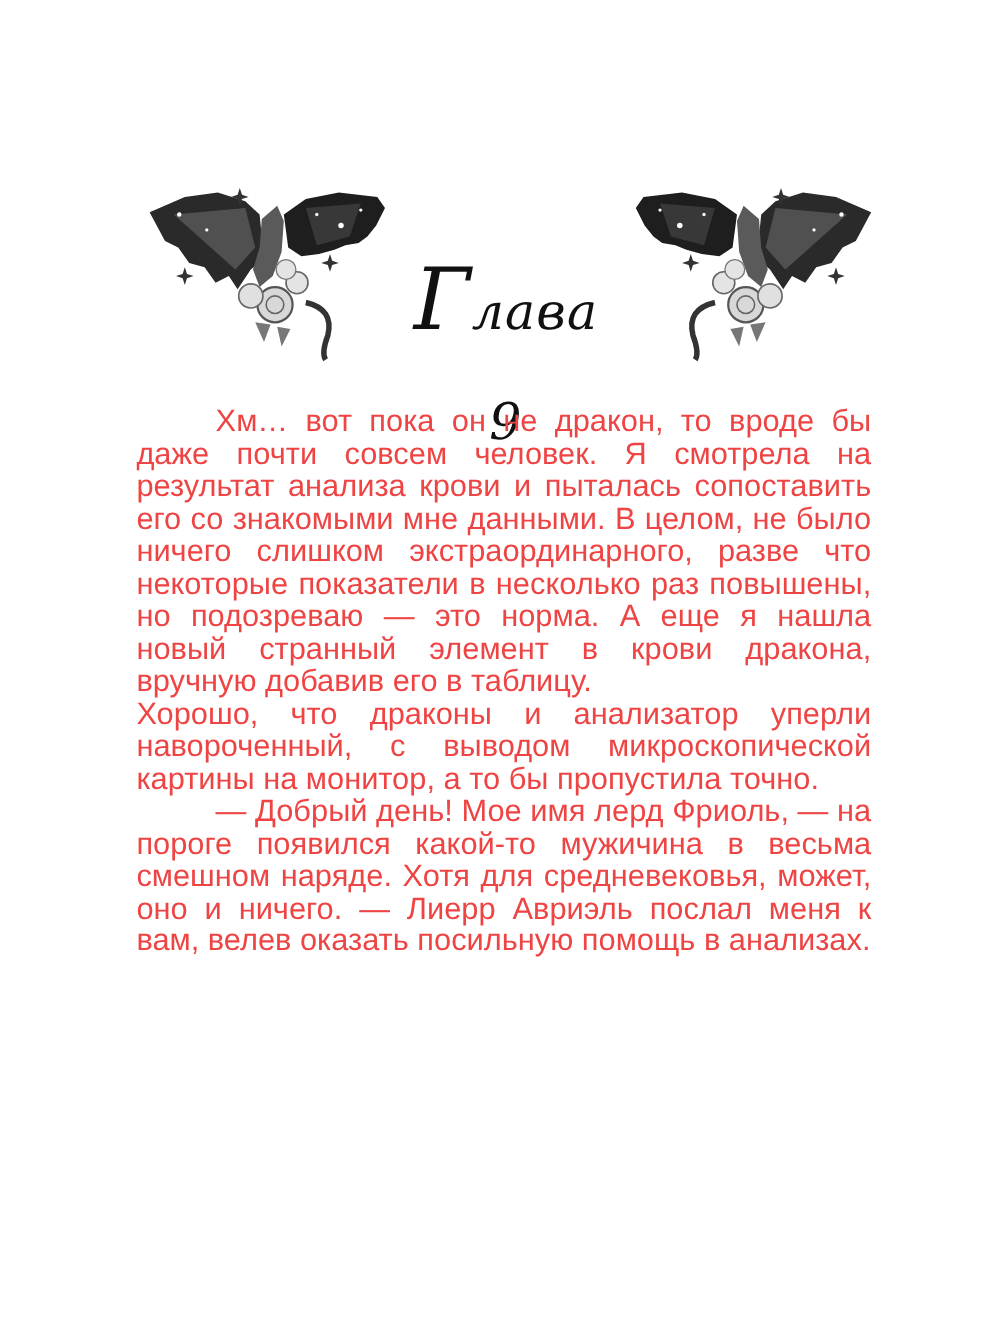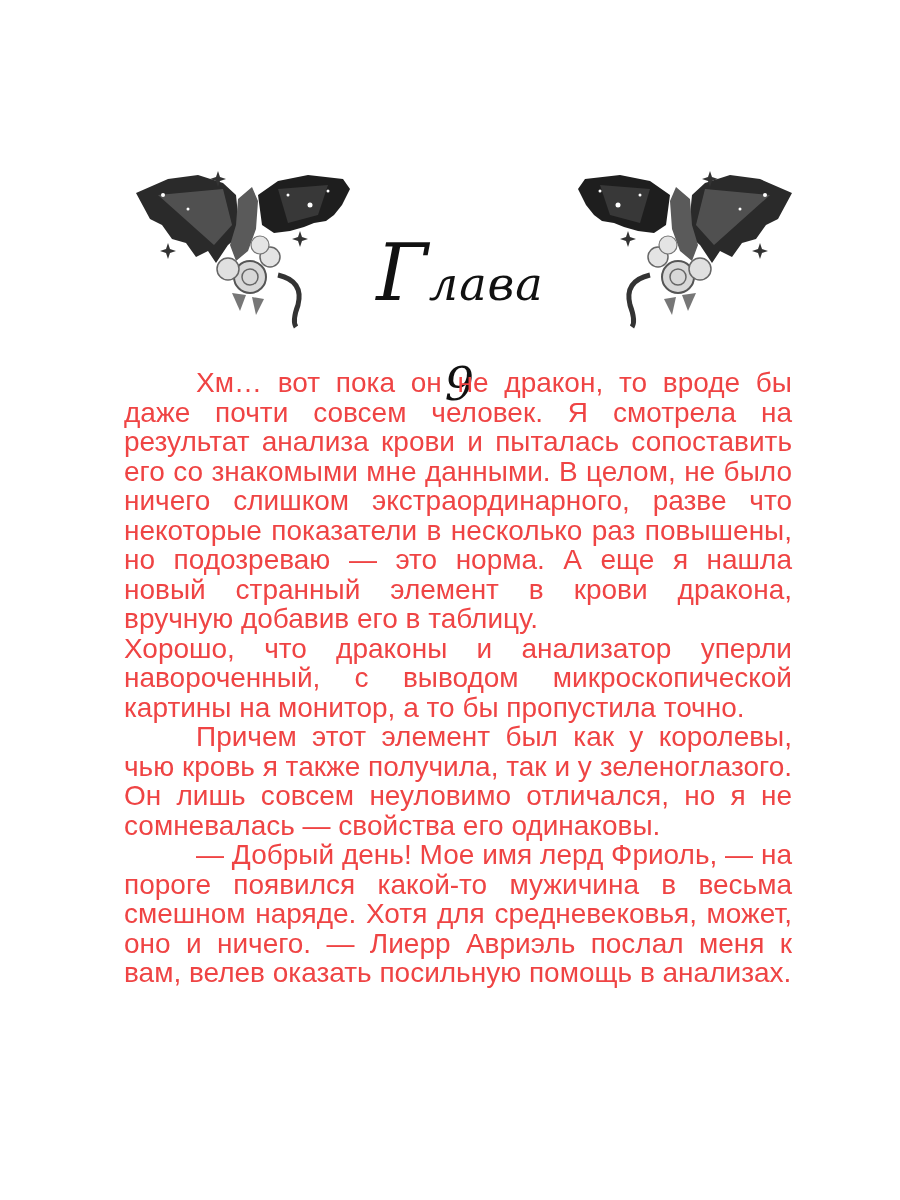--- a/index.html
+++ b/index.html
@@ -95,17 +95,16 @@
           <circle cx="182" cy="40" r="2.5"></circle>
           <circle cx="200" cy="26" r="1.5"></circle>
           <circle cx="160" cy="30" r="1.5"></circle>
       </g>
     </svg>
   </div>
 
   <div class="text">
     <p>Хм… вот пока он не дракон, то вроде бы даже почти совсем человек. Я смотрела на результат анализа крови и пыталась сопоставить его со знакомыми мне данными. В целом, не было ничего слишком экстраординарного, разве что некоторые показатели в несколько раз повышены, но подозреваю — это норма. А еще я нашла новый странный элемент в крови дракона, вручную добавив его в таблицу.</p>
     <p class="noindent">Хорошо, что драконы и анализатор уперли навороченный, с выводом микроскопической картины на монитор, а то бы пропустила точно.</p>
-    <p>Причем этот элемент был как у королевы, чью кровь я также получила, так и у зеленоглазого. Он лишь совсем неуловимо отличался, но я не сомневалась — свойства его одинаковы.</p>
     <p>— Добрый день! Мое имя лерд Фриоль, — на пороге появился какой-то мужичина в весьма смешном наряде. Хотя для средневековья, может, оно и ничего. — Лиерр Авриэль послал меня к вам, велев оказать посильную помощь в анализах.</p>
   </div>
 
 </div>
 
 </body></html>

